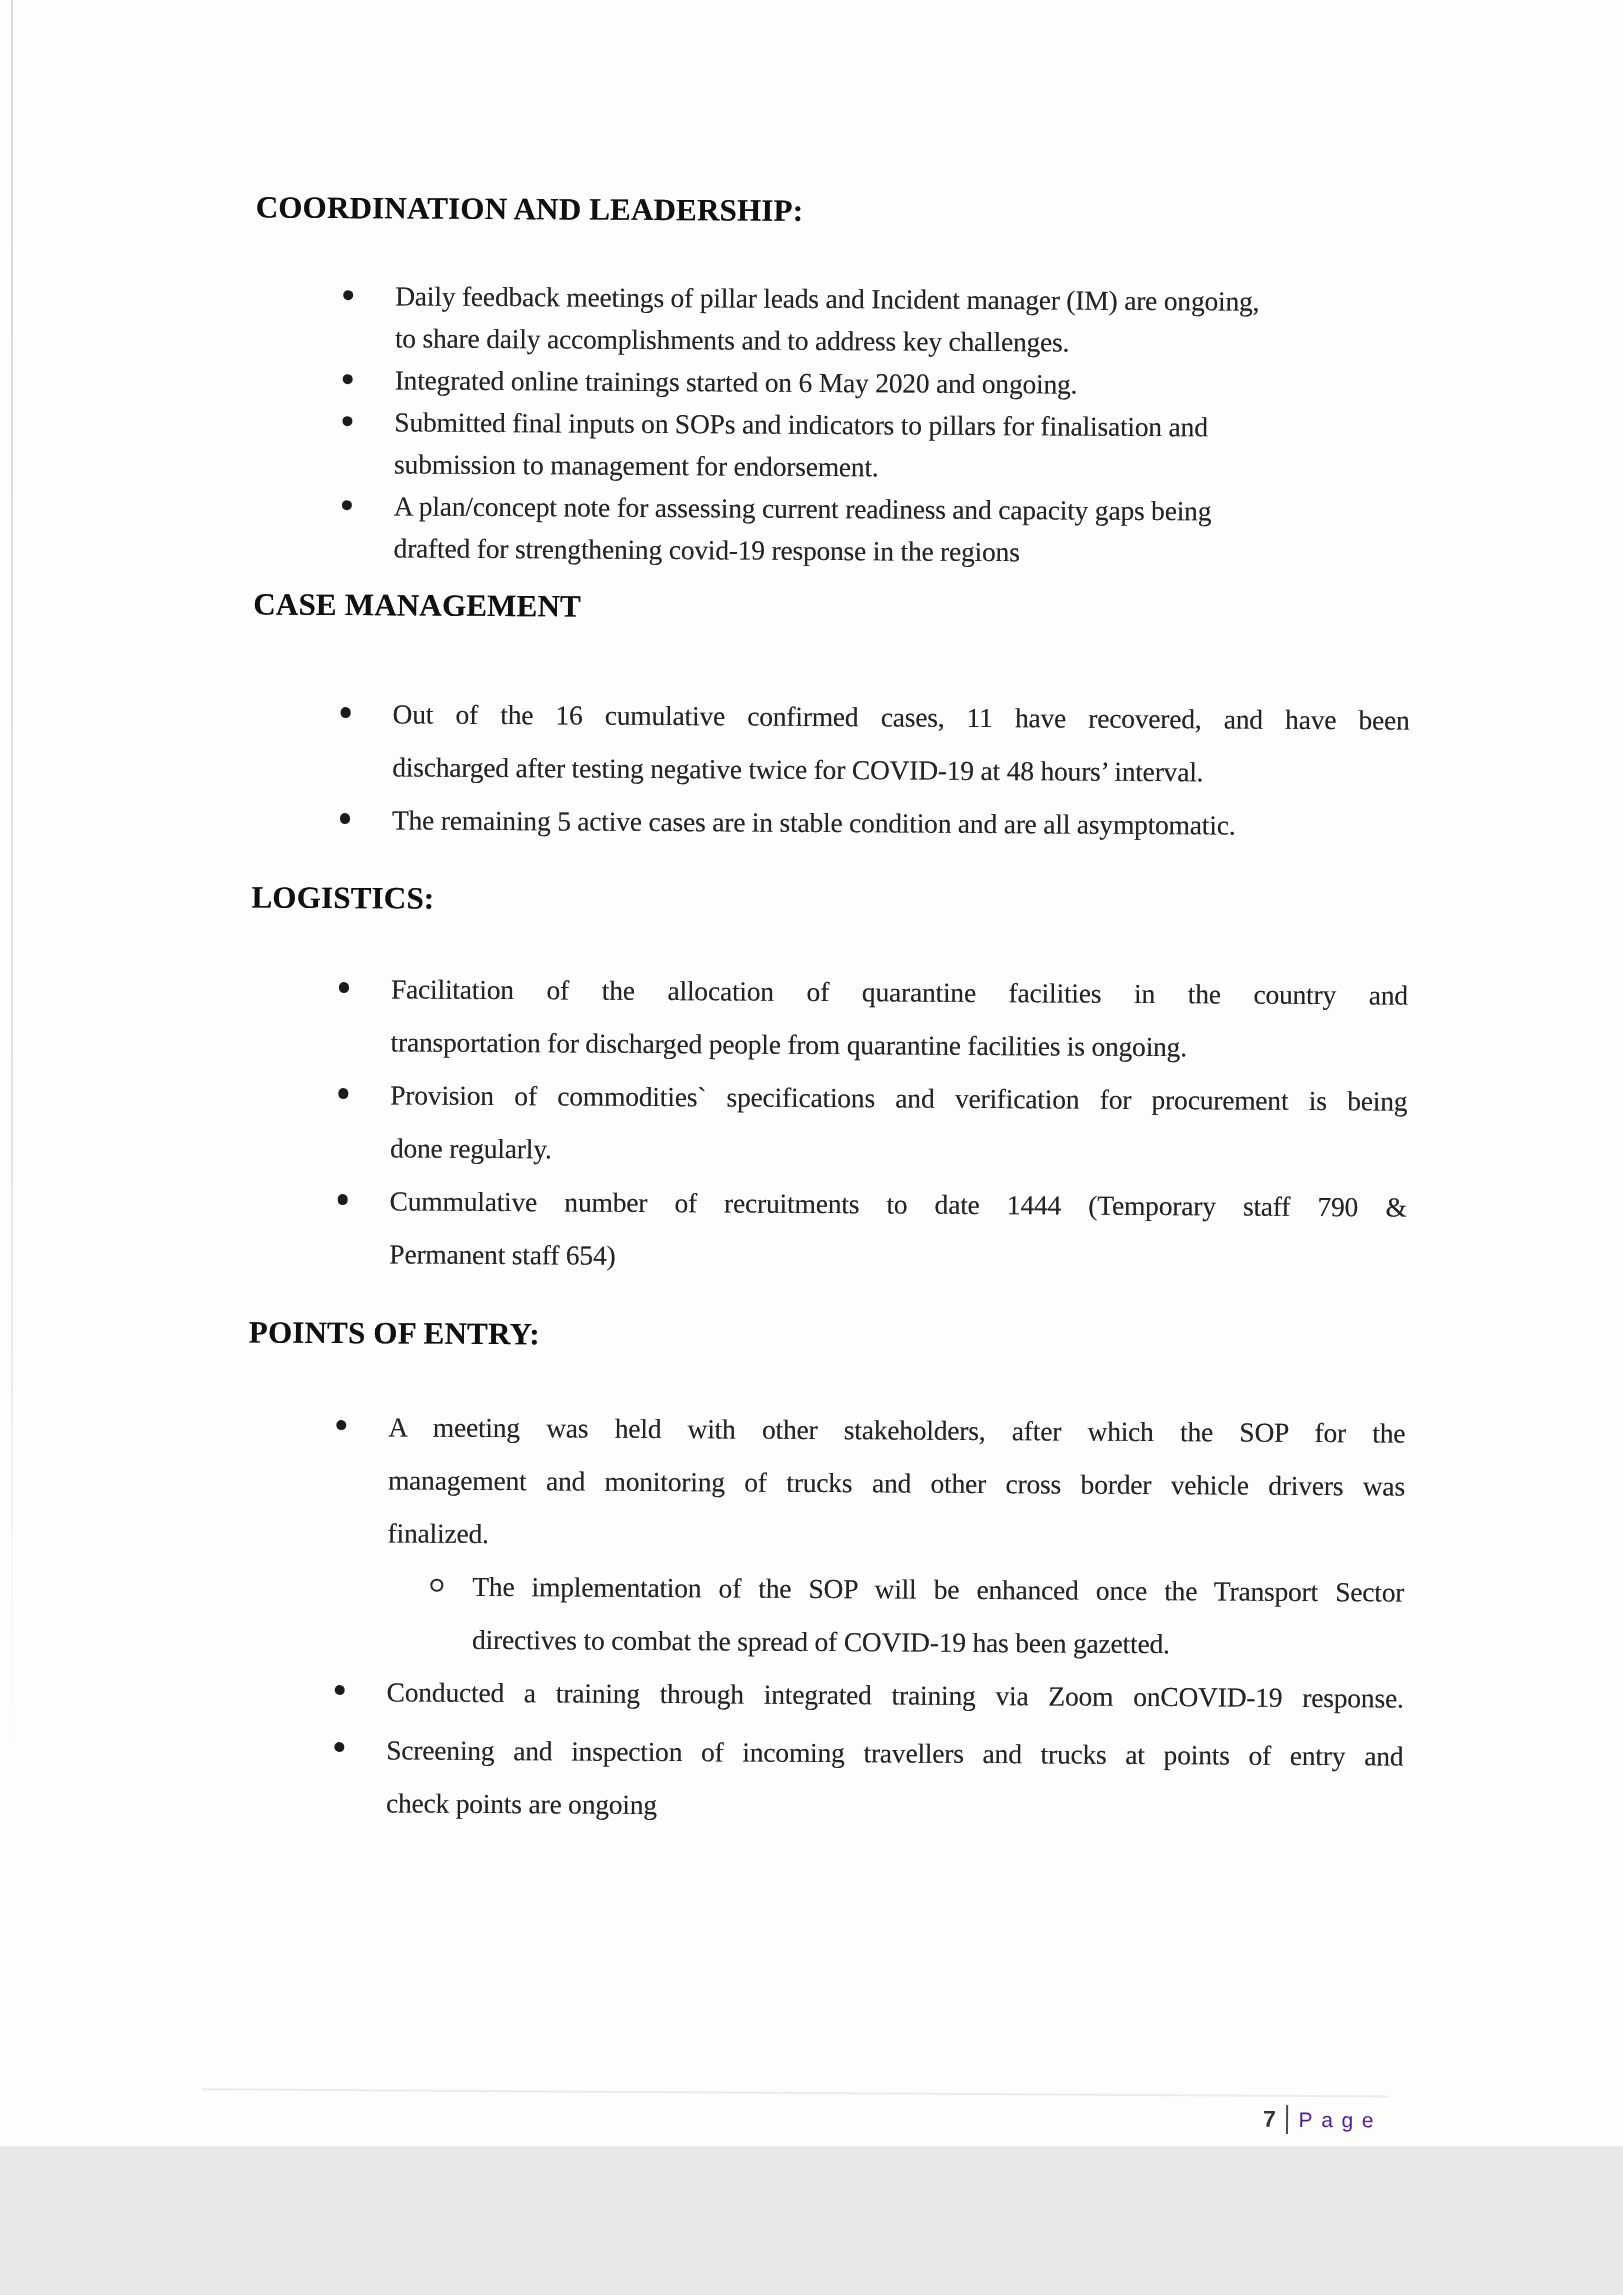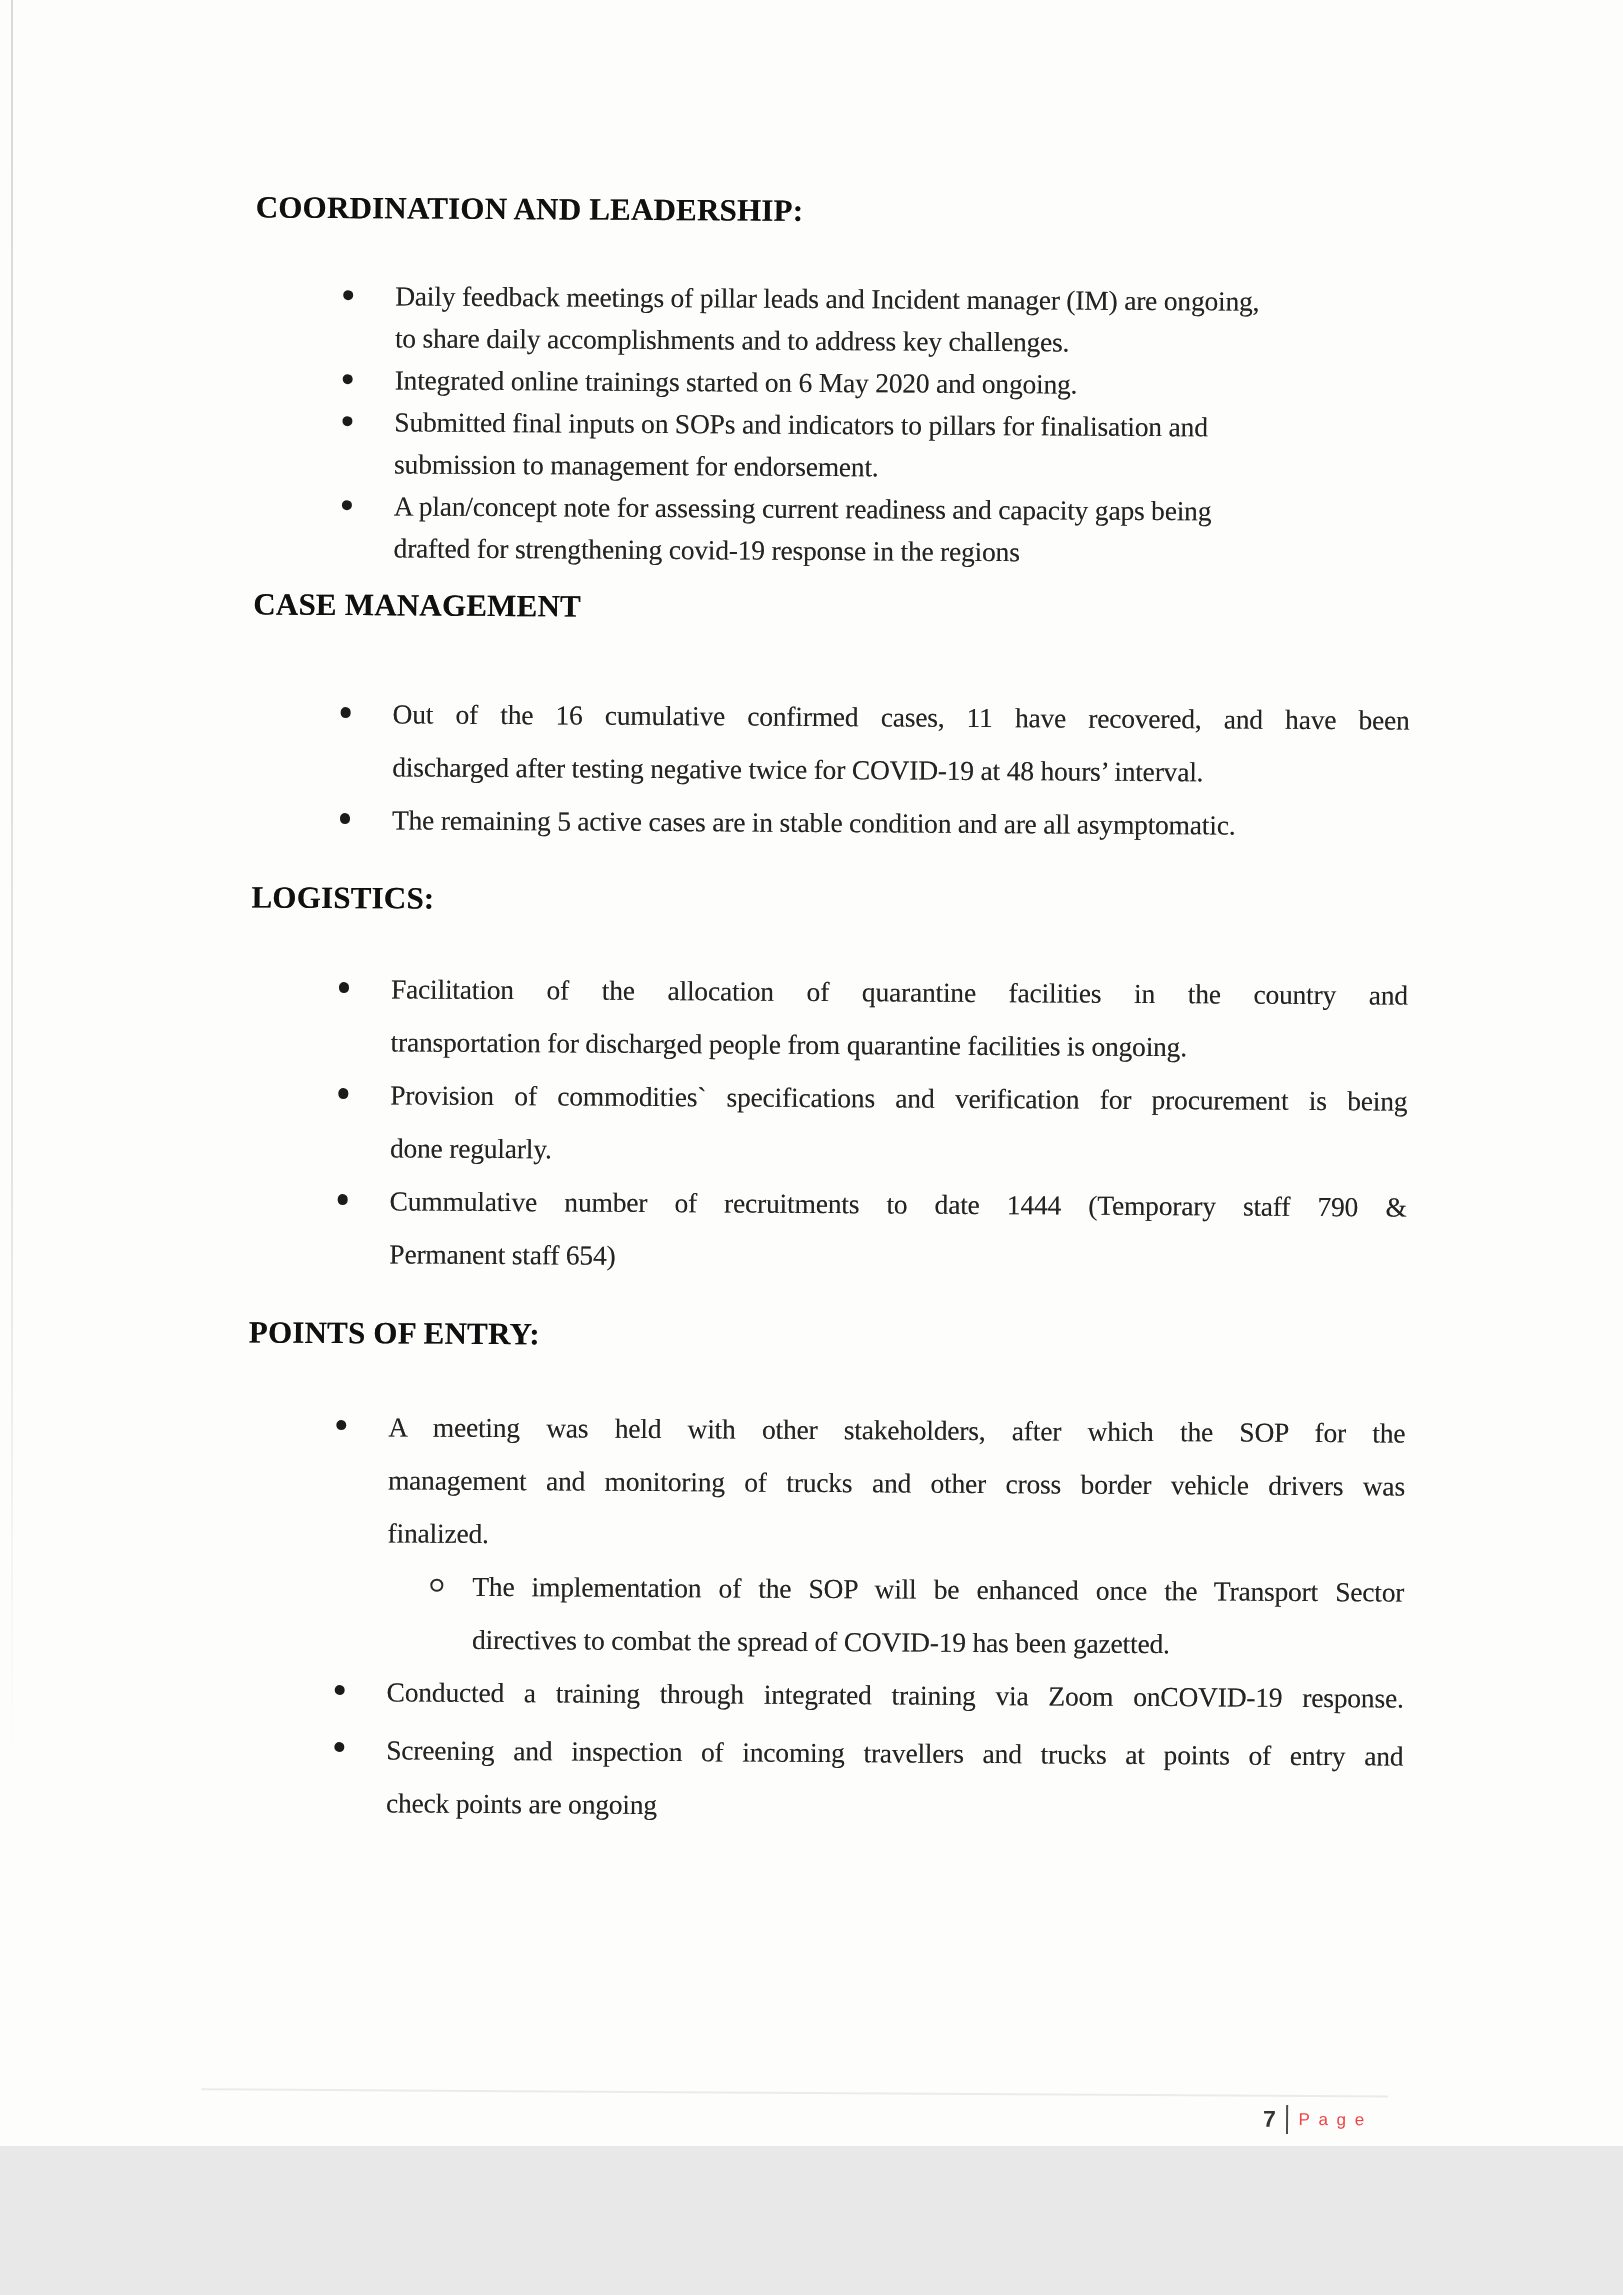--- a/index.html
+++ b/index.html
@@ -60,21 +60,21 @@
     position:absolute;left:214px;top:2087px;width:1187px;height:1.6px;
     background:#ebebe8;
   }
   .footer{
     position:absolute;left:1276px;top:2097px;
     display:flex;align-items:center;gap:10.2px;
     font-family:"Liberation Sans","DejaVu Sans",sans-serif;
   }
   .pnum{font-size:23px;font-weight:bold;color:#353535;}
   .pbar{width:2.4px;height:29px;background:#4c4c4c;}
-  .pword{font-size:17px;color:#ef4444;letter-spacing:8.6px;}
+  .pword{font-size:21px;color:#4c1d95;letter-spacing:8.6px;}
 </style>
 </head>
 <body>
 
 <div class="page">
   <div class="scan-line"></div>
 
   <div class="content">
 
     <section class="sec s1">

